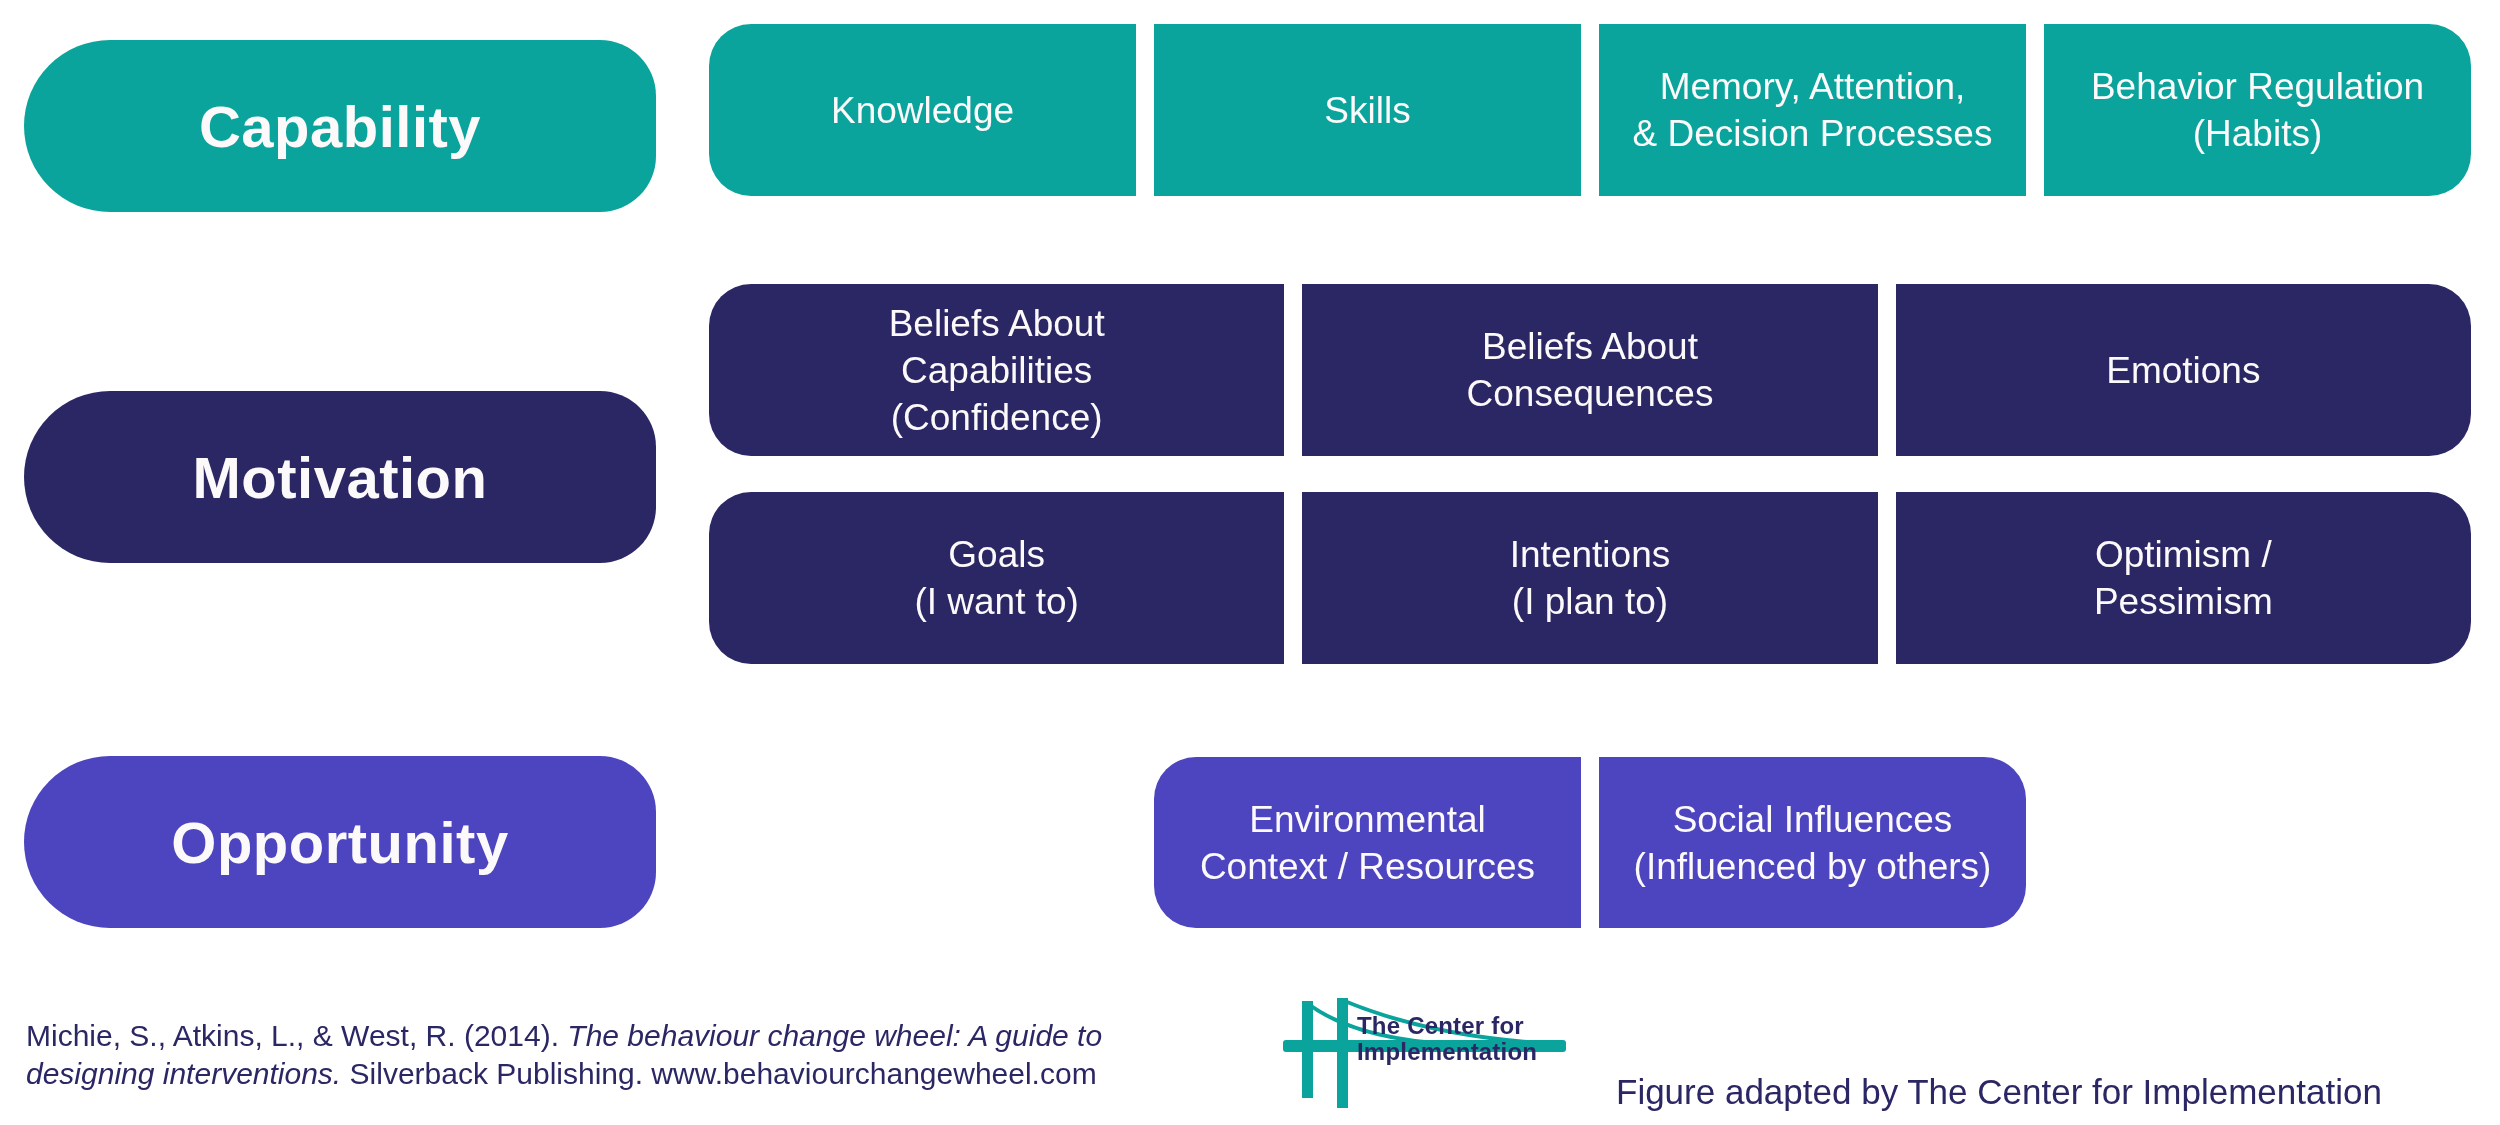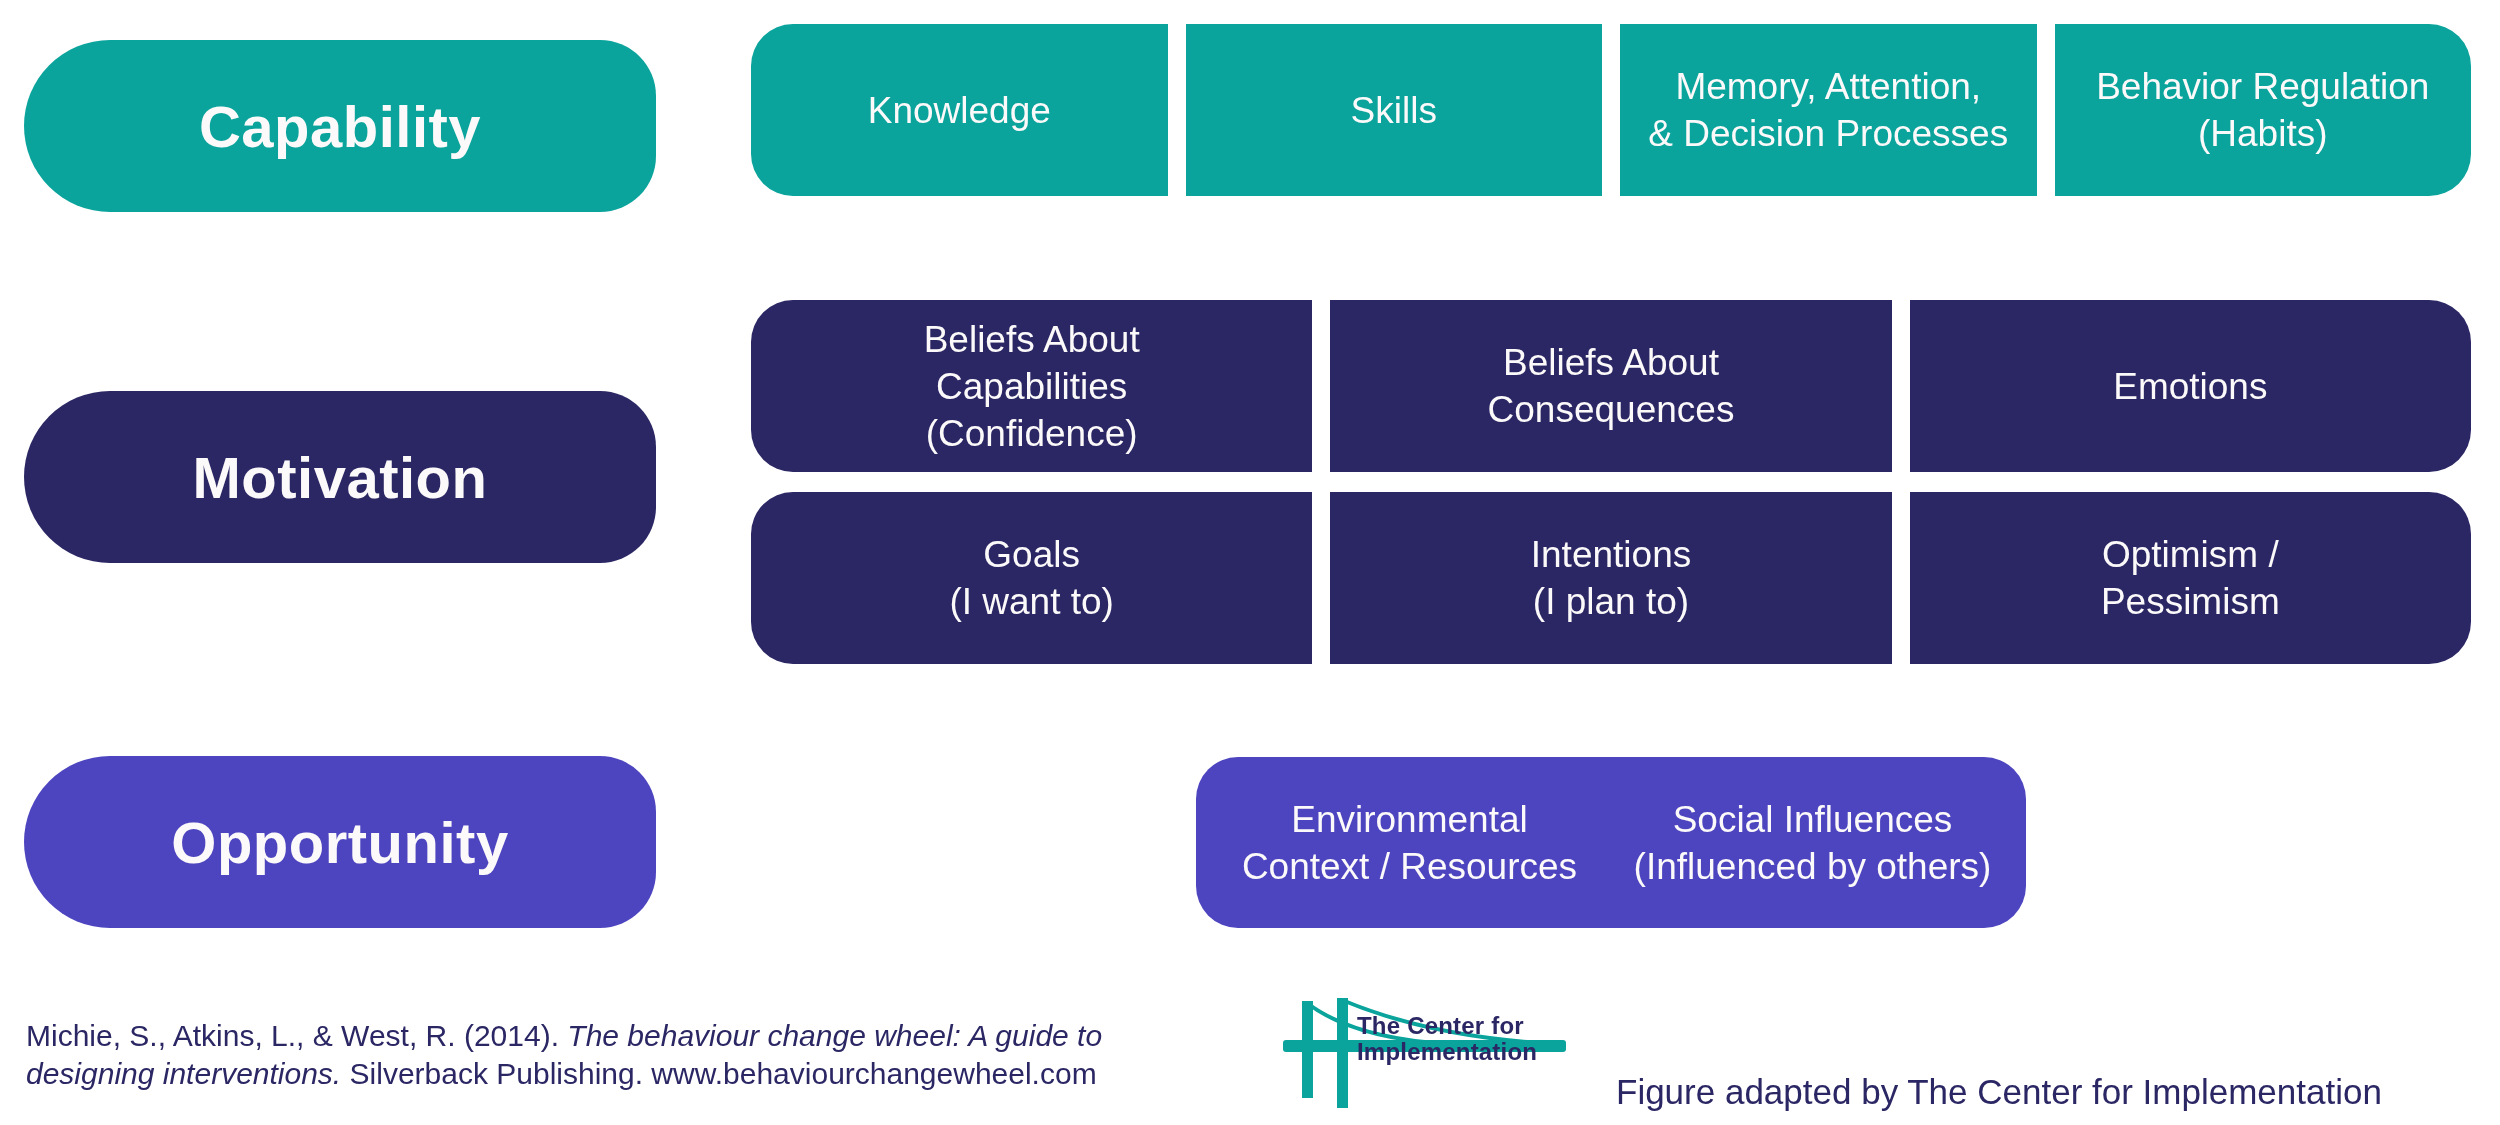--- a/index.html
+++ b/index.html
@@ -34,39 +34,39 @@
   
   .row {
     position: absolute;
     left: 709px;
     width: 1762px;
     height: 172px;
     display: flex;
     gap: 18px;
   }
   .row-capability { top: 24px; }
-  .row-motivation-1 { top: 300px; }
+  .row-motivation-1 { top: 284px; }
   .row-motivation-2 { top: 492px; }
 
   .box {
     display: flex;
     align-items: center;
     justify-content: center;
     text-align: center;
     white-space: pre-line;
     color: var(--box_text);
     font-size: 37px;
     font-weight: 500;
     line-height: 47px;
   }
   .row .box { flex: 1; }
   .teal   { background: var(--teal); }
   .navy   { background: var(--navy); }
   .purple { background: var(--purple); }
-  .first { border-radius: 42px 0 0 42px; margin-left: 42px; }
+  .first { border-radius: 42px 0 0 42px; }
   .last  { border-radius: 0 42px 42px 0; }
 
   
   .opp { position: absolute; top: 757px; width: 427px; height: 171px; }
   .opp-1 { left: 1154px; }
   .opp-2 { left: 1599px; }
 
   
   .citation {
     position: absolute;

